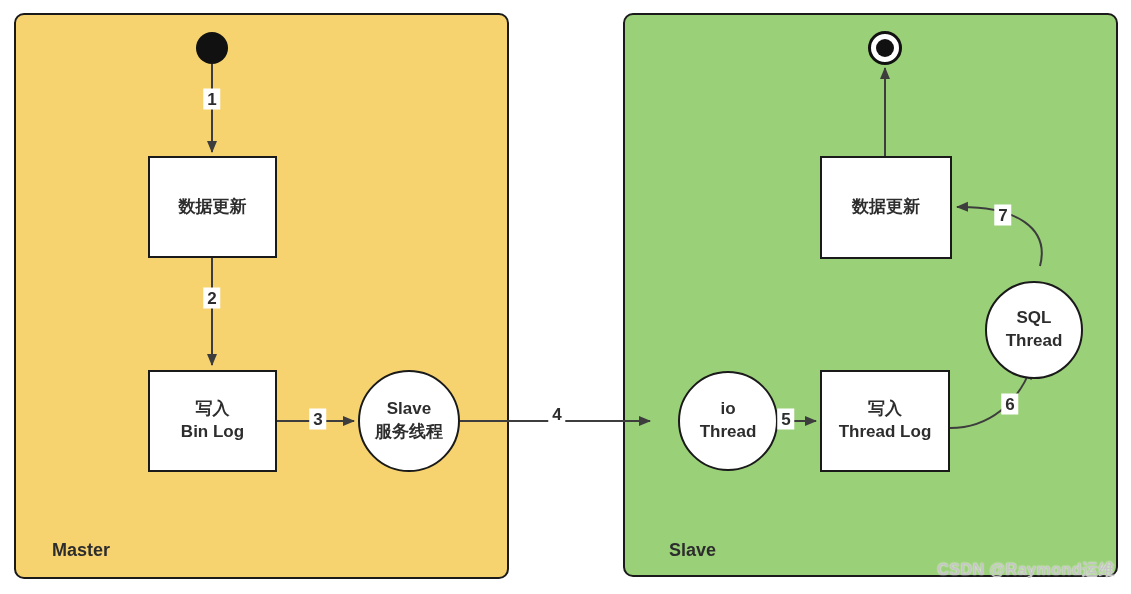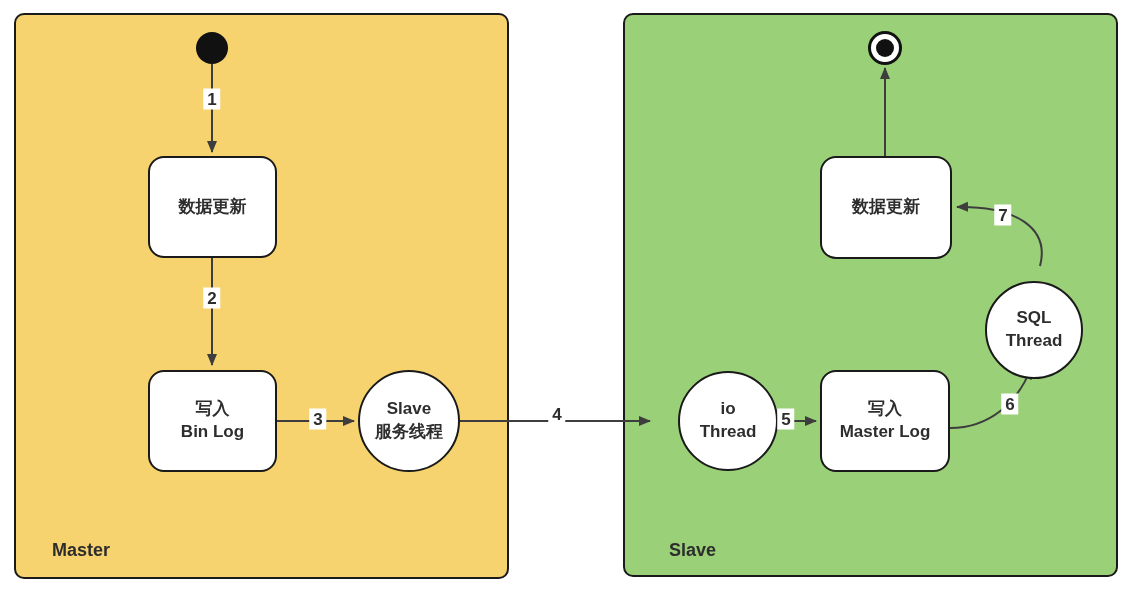--- a/index.html
+++ b/index.html
@@ -17,21 +17,21 @@
     position:absolute; font-size:18px; font-weight:bold; color:var(--text,#2d2d2d);text-align:right;
   }
   svg.edges { position:absolute; left:0; top:0; width:1131px; height:594px; pointer-events:none; }
   svg.edges path { stroke:var(--arrow,#3d3d3d); stroke-width:2; fill:none; }
   svg.edges .head { fill:var(--arrow,#3d3d3d); stroke:none; }
   .node {
     position:absolute; display:flex; flex-direction:column; align-items:center; justify-content:center;
     background:var(--node_fill,#ffffff); border:2.5px solid var(--stroke,#1a1a1a);
     font-size:17px; font-weight:bold; text-align:center; line-height:1.35;
   }
-  .node.rect { border-radius:16px; }
+  .node.rect { border-radius:0; }
   .node.circle { border-radius:50%; }
   .start-node {
     position:absolute; left:196px; top:32px; width:32px; height:32px;
     background:#111; border-radius:50%;
   }
   .end-node {
     position:absolute; left:868px; top:31px; width:34px; height:34px;
     background:#fff; border:3px solid #111; border-radius:50%;
     display:flex; align-items:center; justify-content:center;
   }
@@ -89,21 +89,21 @@
 
   <div class="container-label" style="left:52px; top:540px;">Master</div>
 
   <div class="node circle" style="left:678px; top:371px; width:100px; height:100px;">
     <span>io</span>
     <span>Thread</span>
   </div>
 
   <div class="node rect" style="left:820px; top:370px; width:130px; height:102px;">
     <span>写入</span>
-    <span>Master Log</span>
+    <span>Thread Log</span>
   </div>
 
   <div class="node circle" style="left:985px; top:281px; width:98px; height:98px;">
     <span>SQL</span>
     <span>Thread</span>
   </div>
 
   <div class="node rect" style="left:820px; top:156px; width:132px; height:103px;">
     <span>数据更新</span>
   </div>
@@ -115,14 +115,15 @@
   <div class="container-label" style="left:669px; top:540px;">Slave</div>
 
   <div class="edge-label" style="left:212px; top:99px;">1</div>
   <div class="edge-label" style="left:212px; top:298px;">2</div>
   <div class="edge-label" style="left:318px; top:419px;">3</div>
   <div class="edge-label" style="left:557px; top:414px;">4</div>
   <div class="edge-label" style="left:786px; top:419px;">5</div>
   <div class="edge-label" style="left:1010px; top:404px;">6</div>
   <div class="edge-label" style="left:1003px; top:215px;">7</div>
 
+  <div class="watermark">CSDN @Raymond运维</div>
 
 </div>
 
 </body></html>

